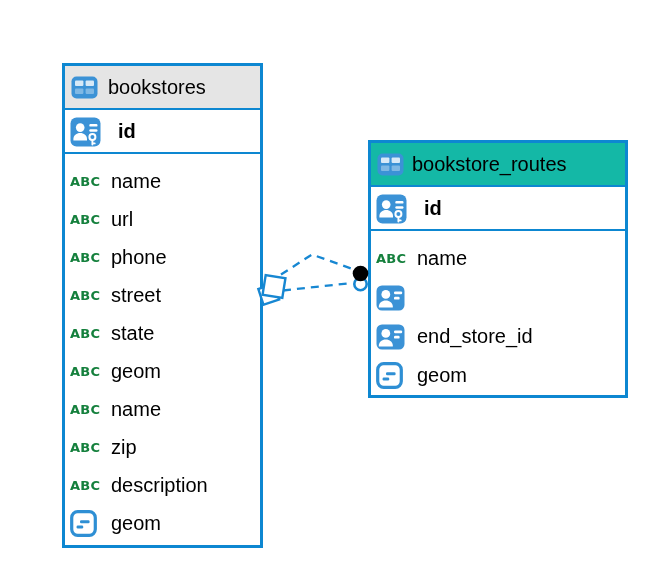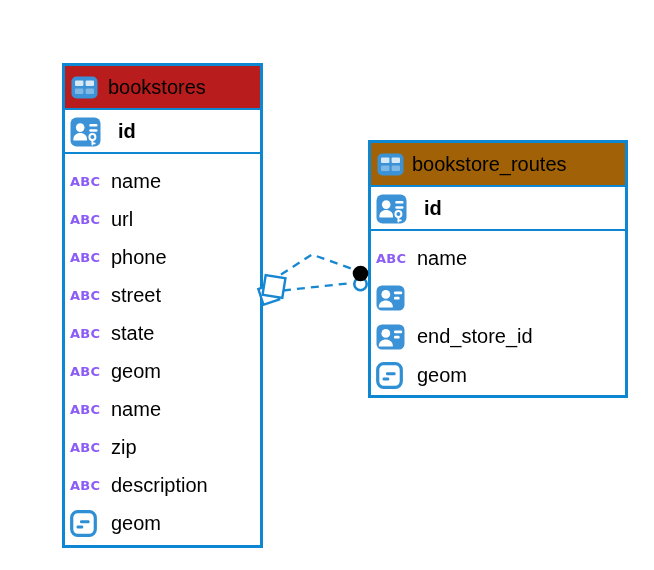--- a/index.html
+++ b/index.html
@@ -10,35 +10,35 @@
   .erd-table{
     position:absolute;background:#ffffff;border:3px solid #0D87D1;
     box-sizing:border-box;
   }
   .tbl-left{left:62px;top:63px;width:201px;height:485px;}
   .tbl-right{left:368px;top:140px;width:260px;height:258px;}
   .t-head{
     display:flex;align-items:center;gap:10px;height:42px;
     padding:0 4px 0 6px;border-bottom:2.5px solid #0D87D1;
   }
-  .t-head.orange{background:#b91c1c;}
-  .t-head.gray{background:#a16207;gap:8px;}
+  .t-head.orange{background:#e5e5e5;}
+  .t-head.gray{background:#14b8a6;gap:8px;}
   .t-title{font-size:20px;line-height:1;white-space:nowrap;}
   .pk-row{
     display:flex;align-items:center;gap:15px;height:41px;
     padding:1px 0 0 5px;border-bottom:2px solid #0D87D1;
     font-weight:bold;font-size:20px;
   }
   .cols{padding:8px 0 0 5px;}
   .col-row{display:flex;align-items:center;gap:8px;height:38px;font-size:20px;}
   .tbl-right .col-row{height:39px;}
   .ic{width:33px;display:inline-flex;align-items:center;justify-content:flex-start;flex:none;}
   .abc{
     font-family:"DejaVu Sans",sans-serif;font-weight:800;font-size:13px;
-    letter-spacing:.3px;color:#8b5cf6;line-height:1;
+    letter-spacing:.3px;color:#15803d;line-height:1;
   }
   .lbl{white-space:nowrap;}
   .connector{position:absolute;left:250px;top:238px;width:125px;height:70px;}
 </style>
 </head>
 <body>
 
 <div class="canvas">
 
   <section class="erd-table tbl-left">

